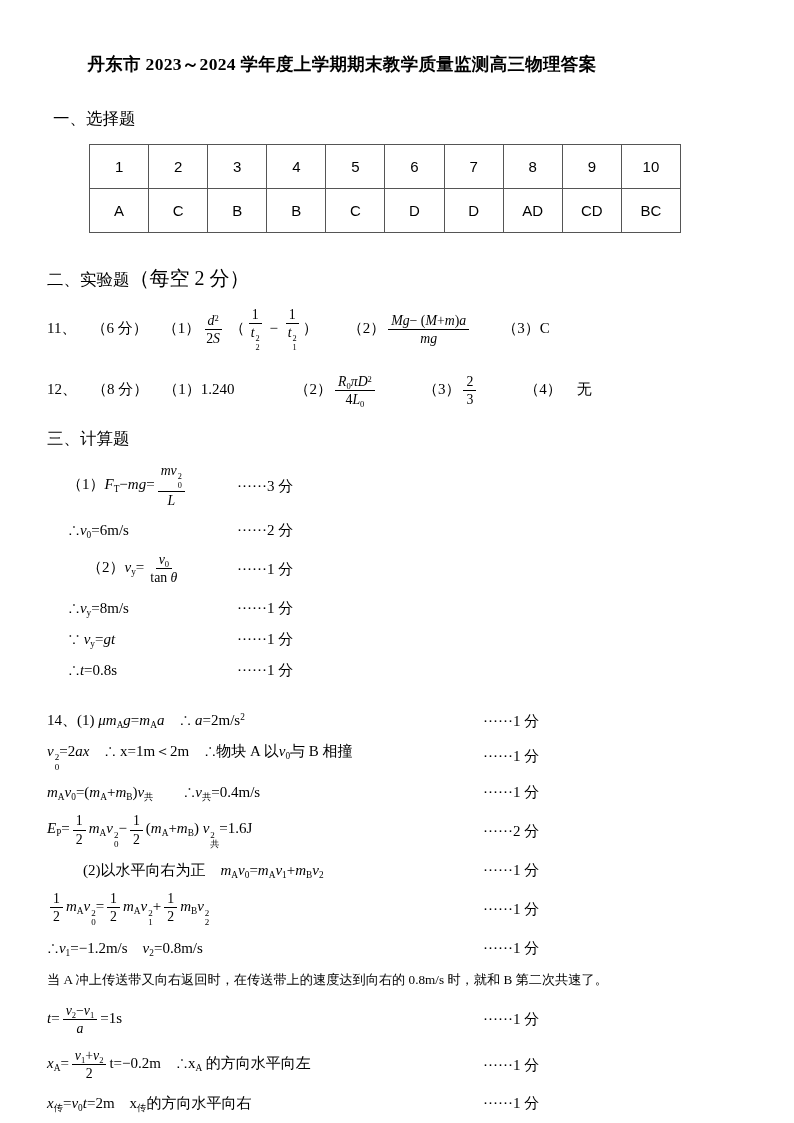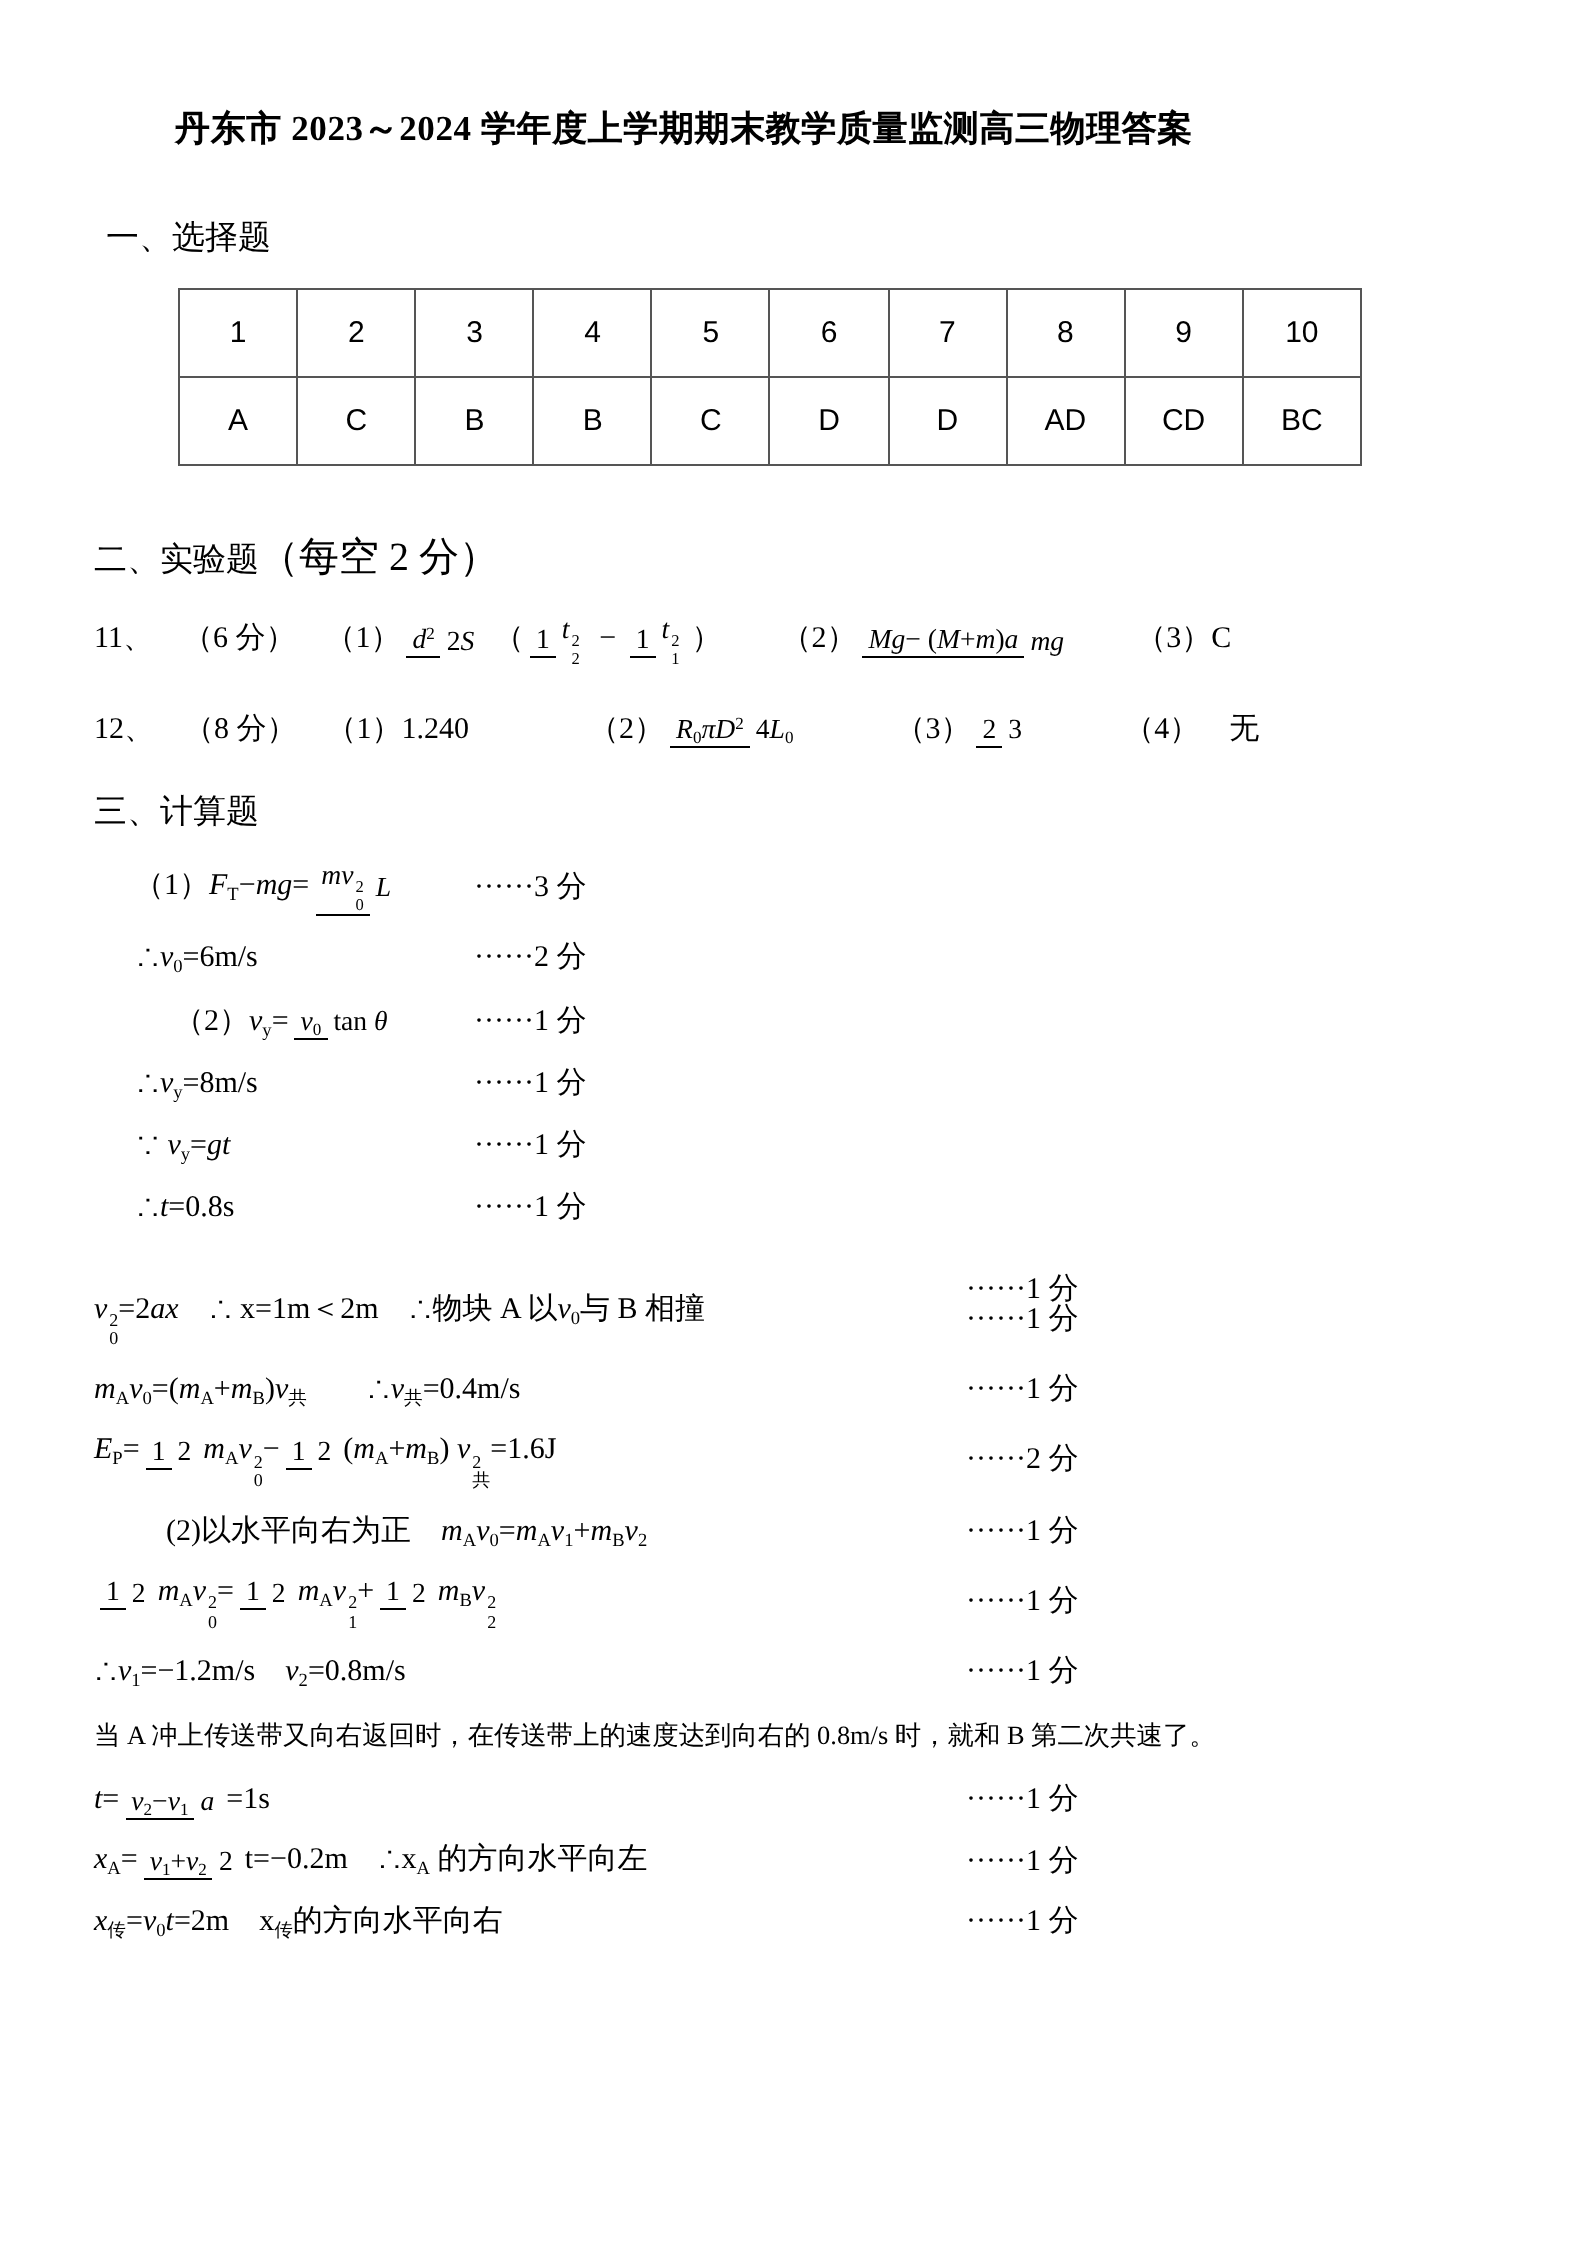--- a/index.html
+++ b/index.html
@@ -33,21 +33,21 @@
   .score{position:absolute;top:50%;transform:translateY(-50%);white-space:pre;font-size:15px;}
 
   .para{font-size:13.2px;margin:12px 0;line-height:1.5;}
 
   i{font-style:italic;}
   sub{font-size:0.62em;vertical-align:-0.3em;line-height:1;}
   sup{font-size:0.62em;vertical-align:0.5em;line-height:1;}
   .ss{display:inline-flex;flex-direction:column;align-items:flex-start;font-size:0.6em;
       line-height:1.05;vertical-align:-0.5em;margin-left:1px;}
   .ss span{display:block;}
-  .frac{display:inline-flex;flex-direction:row;align-items:center;vertical-align:middle;
+  .frac{display:inline-flex;flex-direction:column;align-items:center;vertical-align:middle;
       margin:0 3px;font-size:0.92em;line-height:1.25;text-align:center;}
   .frac .num{border-bottom:1px solid #000;padding:0 3px;}
   .frac .den{padding:0 3px;}
 </style>
 </head>
 <body>
 
 <div class="page">
 
   <h1 class="title">丹东市 2023～2024 学年度上学期期末教学质量监测高三物理答案</h1>
@@ -96,21 +96,21 @@
   <div class="q13">
       <div class="fline"><span class="fleft" style="margin-left: 20px;">（1）<i>F</i><sub>T</sub>−<i>mg</i>=<span class="frac"><span class="num"><i>mv</i><span class="ss"><span>2</span><span>0</span></span></span><span class="den"><i>L</i></span></span></span><span class="score">······3 分</span></div>
       <div class="fline"><span class="fleft" style="margin-left: 21px;">∴<i>v</i><sub>0</sub>=6m/s</span><span class="score">······2 分</span></div>
       <div class="fline"><span class="fleft" style="margin-left: 40px;">（2）<i>v</i><sub>y</sub>=<span class="frac"><span class="num"><i>v</i><sub>0</sub></span><span class="den">tan <i>θ</i></span></span></span><span class="score">······1 分</span></div>
       <div class="fline"><span class="fleft" style="margin-left: 21px;">∴<i>v</i><sub>y</sub>=8m/s</span><span class="score">······1 分</span></div>
       <div class="fline"><span class="fleft" style="margin-left: 21px;">∵ <i>v</i><sub>y</sub>=<i>gt</i></span><span class="score">······1 分</span></div>
       <div class="fline"><span class="fleft" style="margin-left: 21px;">∴<i>t</i>=0.8s</span><span class="score">······1 分</span></div>
     </div>
 
   <div class="q14">
-      <div class="fline"><span class="score">······1 分</span></div>
+      <div class="fline"><span class="fleft" style="margin-left: 0px;">14、(1) <i>μm</i><sub>A</sub><i>g</i>=<i>m</i><sub>A</sub><i>a</i>　∴ <i>a</i>=2m/s<sup>2</sup></span><span class="score">······1 分</span></div>
       <div class="fline"><span class="fleft" style="margin-left: 0px;"><i>v</i><span class="ss"><span>2</span><span>0</span></span>=2<i>ax</i>　∴ x=1m＜2m　∴物块 A 以<i>v</i><sub>0</sub>与 B 相撞</span><span class="score">······1 分</span></div>
       <div class="fline"><span class="fleft" style="margin-left: 0px;"><i>m</i><sub>A</sub><i>v</i><sub>0</sub>=(<i>m</i><sub>A</sub>+<i>m</i><sub>B</sub>)<i>v</i><sub>共</sub>　　∴<i>v</i><sub>共</sub>=0.4m/s</span><span class="score">······1 分</span></div>
       <div class="fline"><span class="fleft" style="margin-left: 0px;"><i>E</i><sub>P</sub>=<span class="frac"><span class="num">1</span><span class="den">2</span></span><i>m</i><sub>A</sub><i>v</i><span class="ss"><span>2</span><span>0</span></span>−<span class="frac"><span class="num">1</span><span class="den">2</span></span>(<i>m</i><sub>A</sub>+<i>m</i><sub>B</sub>) <i>v</i><span class="ss"><span>2</span><span>共</span></span>=1.6J</span><span class="score">······2 分</span></div>
       <div class="fline"><span class="fleft" style="margin-left: 36px;">(2)以水平向右为正　<i>m</i><sub>A</sub><i>v</i><sub>0</sub>=<i>m</i><sub>A</sub><i>v</i><sub>1</sub>+<i>m</i><sub>B</sub><i>v</i><sub>2</sub></span><span class="score">······1 分</span></div>
       <div class="fline"><span class="fleft" style="margin-left: 0px;"><span class="frac"><span class="num">1</span><span class="den">2</span></span><i>m</i><sub>A</sub><i>v</i><span class="ss"><span>2</span><span>0</span></span>=<span class="frac"><span class="num">1</span><span class="den">2</span></span><i>m</i><sub>A</sub><i>v</i><span class="ss"><span>2</span><span>1</span></span>+<span class="frac"><span class="num">1</span><span class="den">2</span></span><i>m</i><sub>B</sub><i>v</i><span class="ss"><span>2</span><span>2</span></span></span><span class="score">······1 分</span></div>
       <div class="fline"><span class="fleft" style="margin-left: 0px;">∴<i>v</i><sub>1</sub>=−1.2m/s　<i>v</i><sub>2</sub>=0.8m/s</span><span class="score">······1 分</span></div>
       <div class="para">当 A 冲上传送带又向右返回时，在传送带上的速度达到向右的 0.8m/s 时，就和 B 第二次共速了。</div>
       <div class="fline"><span class="fleft" style="margin-left: 0px;"><i>t</i>=<span class="frac"><span class="num"><i>v</i><sub>2</sub>−<i>v</i><sub>1</sub></span><span class="den"><i>a</i></span></span>=1s</span><span class="score">······1 分</span></div>
       <div class="fline"><span class="fleft" style="margin-left: 0px;"><i>x</i><sub>A</sub>=<span class="frac"><span class="num"><i>v</i><sub>1</sub>+<i>v</i><sub>2</sub></span><span class="den">2</span></span>t=−0.2m　∴x<sub>A</sub> 的方向水平向左</span><span class="score">······1 分</span></div>
       <div class="fline"><span class="fleft" style="margin-left: 0px;"><i>x</i><sub>传</sub>=<i>v</i><sub>0</sub><i>t</i>=2m　x<sub>传</sub>的方向水平向右</span><span class="score">······1 分</span></div>

